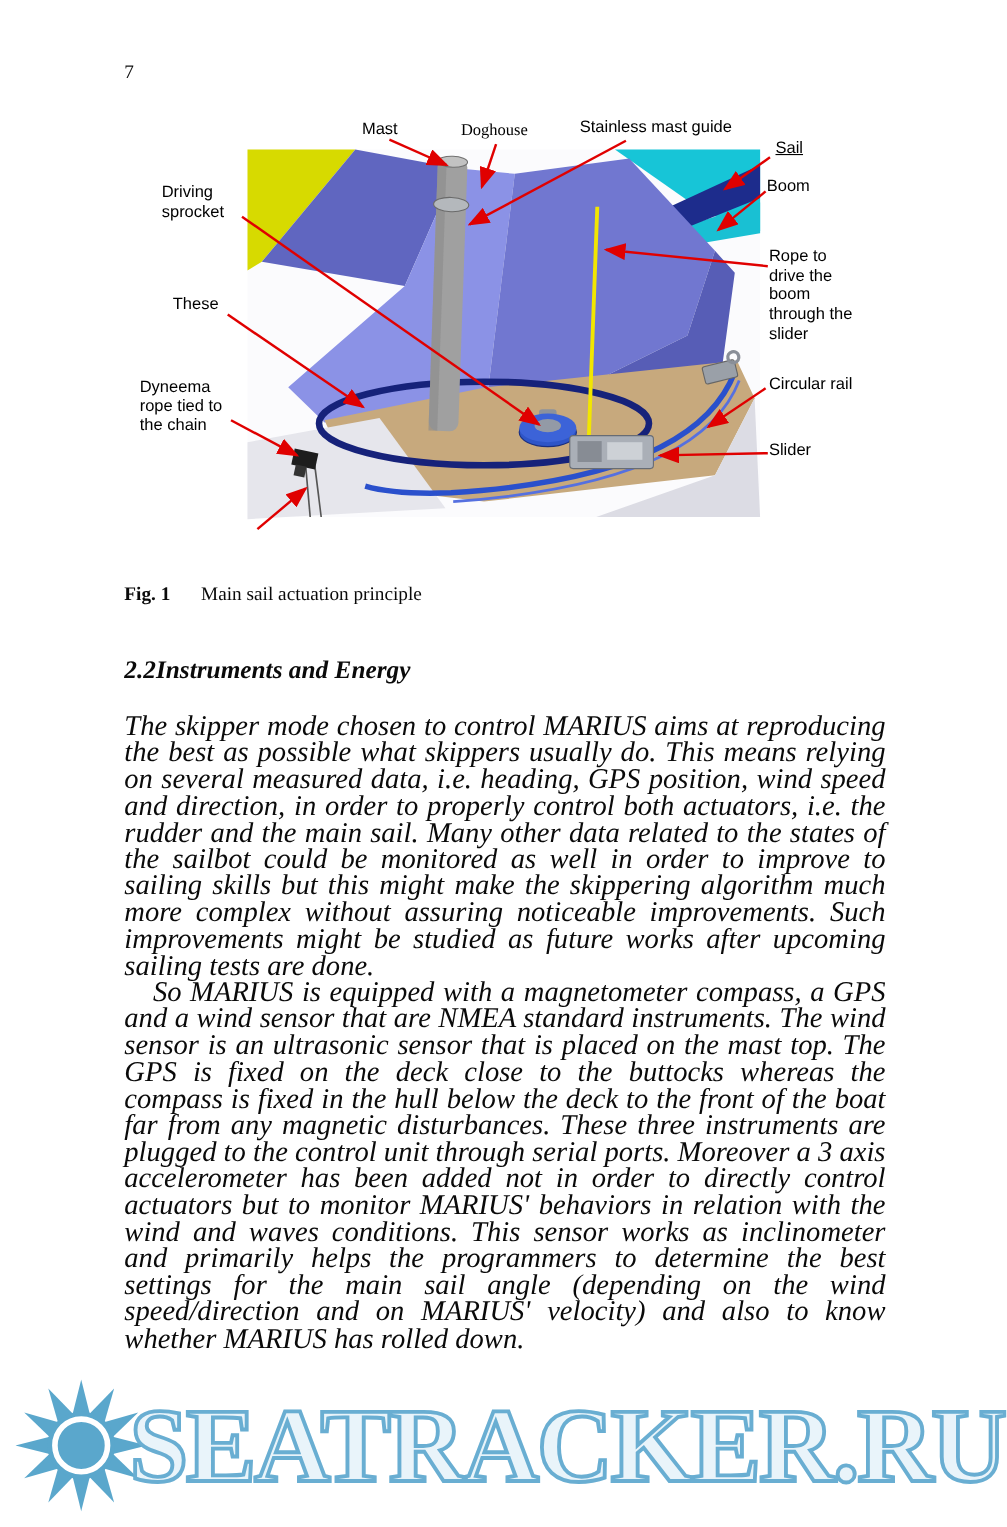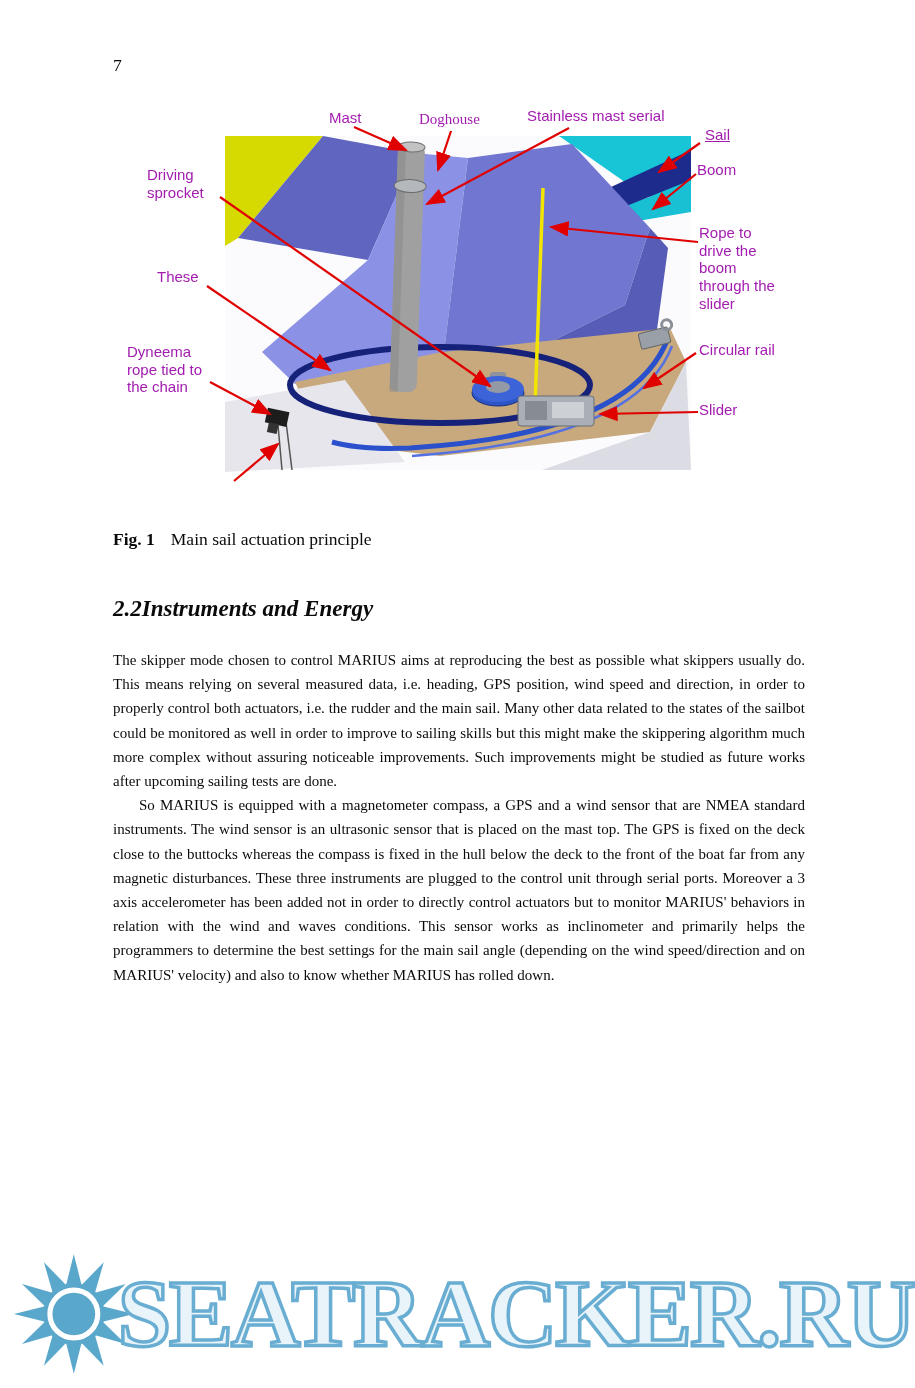--- a/index.html
+++ b/index.html
@@ -11,35 +11,35 @@
   .header {
     position:absolute; top:55px; left:113px; width:690px;
     display:flex; justify-content:space-between;
     font-size:17.5px;
   }
   .figure-wrap { position:absolute; top:100px; left:110px; width:706px; height:415px; }
   .figure-wrap svg { position:absolute; top:0; left:0; }
   .fig-label {
     position:absolute;
     font-family:"Liberation Sans", sans-serif;
-    font-size:15px; line-height:1.18; color:#a21caf;
+    font-size:15px; line-height:1.18; color:#000000;
     white-space:pre-line;
   }
   .caption {
     position:absolute; top:529px; left:113px; width:690px; font-size:17.5px;
   }
-  .caption .cap-label { font-weight:bold; margin-right:16px; }
+  .caption .cap-label { font-weight:bold; margin-right:28px; }
   .section-heading {
     position:absolute; top:596px; left:113px;
     font-size:23px; font-weight:bold; font-style:italic;
     display:flex; 
   }
   .bodytext {
     position:absolute; top:648px; left:113px; width:692px;
-    font-size:15px; line-height:24.2px; text-align:justify;
+    font-size:26px; line-height:24.2px; text-align:justify;font-style:italic;
   }
   .bodytext p { margin:0; }
   .bodytext p.indent { text-indent:26px; }
   .watermark {
     position:absolute; top:1244px; left:14px; width:900px;
     display:flex; align-items:center;
   }
   .wm-text {
     font-family:"Liberation Serif", serif; font-weight:bold;
     font-size:96px; line-height:1.1; letter-spacing:-2px;
@@ -133,21 +133,21 @@
         <line x1="588" y1="142" x2="441" y2="127" marker-end="url(#ah)"></line>
         <line x1="586" y1="253" x2="534" y2="288" marker-end="url(#ah)"></line>
         <line x1="100" y1="282" x2="160" y2="314" marker-end="url(#ah)"></line>
         <line x1="588" y1="312" x2="490" y2="314" marker-end="url(#ah)"></line>
         <line x1="124" y1="381" x2="168" y2="344" marker-end="url(#ah)"></line>
       </g>
     </svg>
 
     <div class="fig-label" style="left:219px; top:9px;">Mast</div>
     <div class="fig-label" style="left:309px; top:11px;font-family:Liberation Serif, serif;">Doghouse</div>
-    <div class="fig-label" style="left:417px; top:7px;">Stainless mast serial</div>
+    <div class="fig-label" style="left:417px; top:7px;">Stainless mast guide</div>
     <div class="fig-label" style="left:595px; top:26px;text-decoration:underline;">Sail</div>
     <div class="fig-label" style="left:587px; top:61px;">Boom</div>
     <div class="fig-label" style="left:37px;  top:66px;">Driving
 sprocket</div>
     <div class="fig-label" style="left:47px;  top:168px;">These</div>
     <div class="fig-label" style="left:589px; top:124px; width:100px;">Rope to
 drive the
 boom
 through the
 slider</div>

